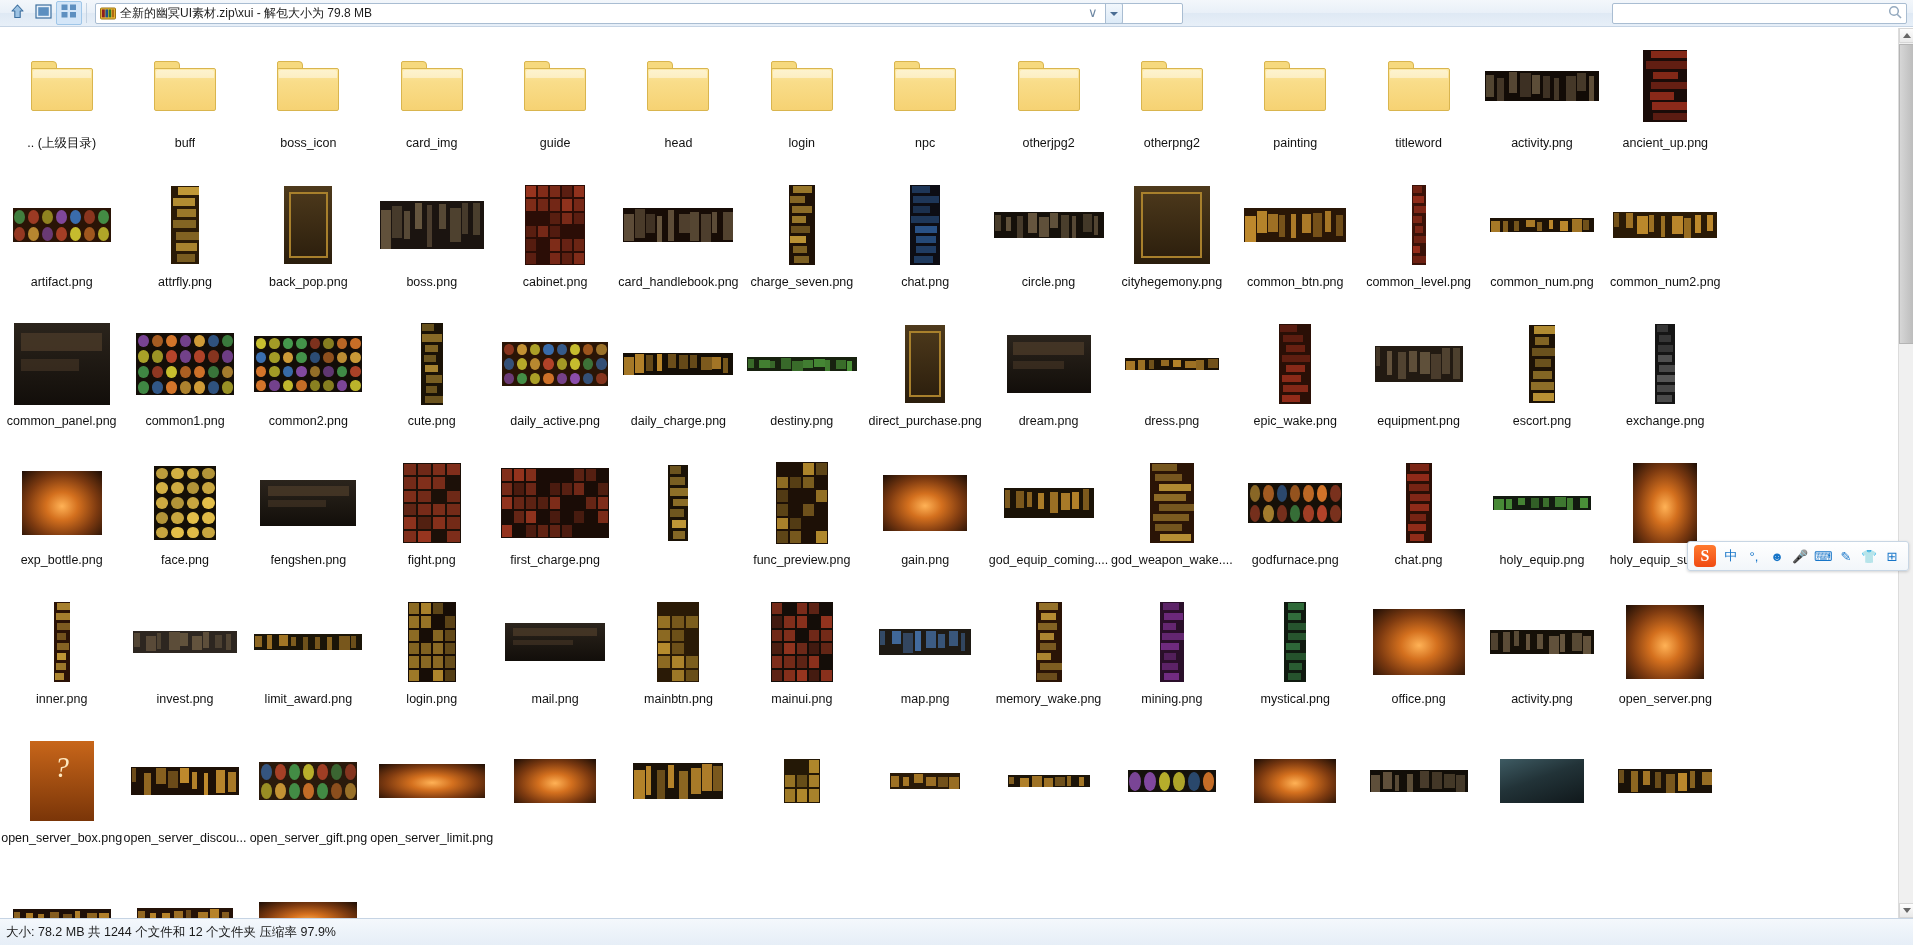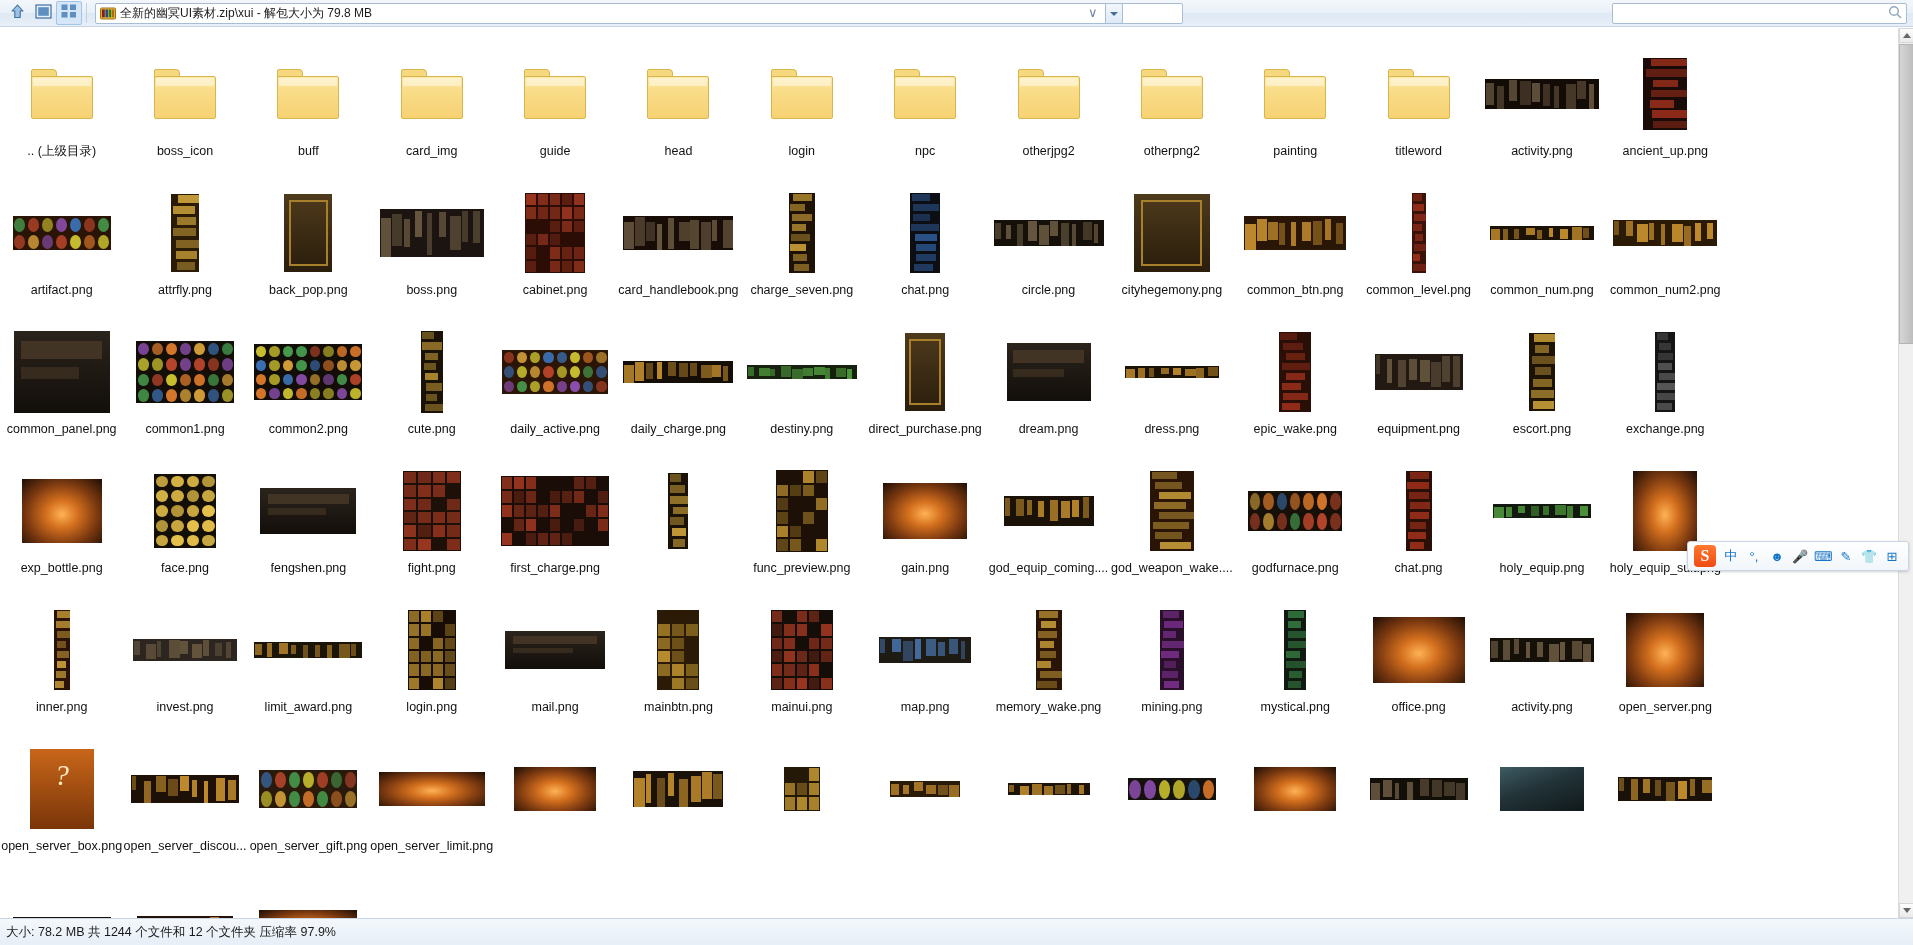--- a/index.html
+++ b/index.html
@@ -45,21 +45,21 @@
     position:absolute; right:6px; top:3px;
     width:295px; height:21px;
     background:#fff; border:1px solid #a9bdd2; border-radius:2px;
     display:flex; align-items:center; justify-content:flex-end;
     padding:0 4px;
   }
   .searchbox svg{ opacity:.65; }
 
   
   .filearea{
-    position:absolute; top:36px; left:0;
+    position:absolute; top:28px; left:0;
     width:1727px; height:890px;
     background:#ffffff; overflow:hidden;
   }
   .grid{
     display:grid;
     grid-template-columns:repeat(14,1fr);
     grid-auto-rows:139px;
     padding-top:6px;
   }
   .cell{
@@ -217,30 +217,30 @@
         </div>
         <div class="label">.. (上级目录)</div>
       </div>
       <div class="cell">
         <div class="thumbwrap">
           <div class="folder">
             <span class="tab"></span>
             <span class="body"></span>
           </div>
         </div>
-        <div class="label">boss_icon</div>
+        <div class="label">buff</div>
       </div>
       <div class="cell">
         <div class="thumbwrap">
           <div class="folder">
             <span class="tab"></span>
             <span class="body"></span>
           </div>
         </div>
-        <div class="label">buff</div>
+        <div class="label">boss_icon</div>
       </div>
       <div class="cell">
         <div class="thumbwrap">
           <div class="folder">
             <span class="tab"></span>
             <span class="body"></span>
           </div>
         </div>
         <div class="label">card_img</div>
       </div>

